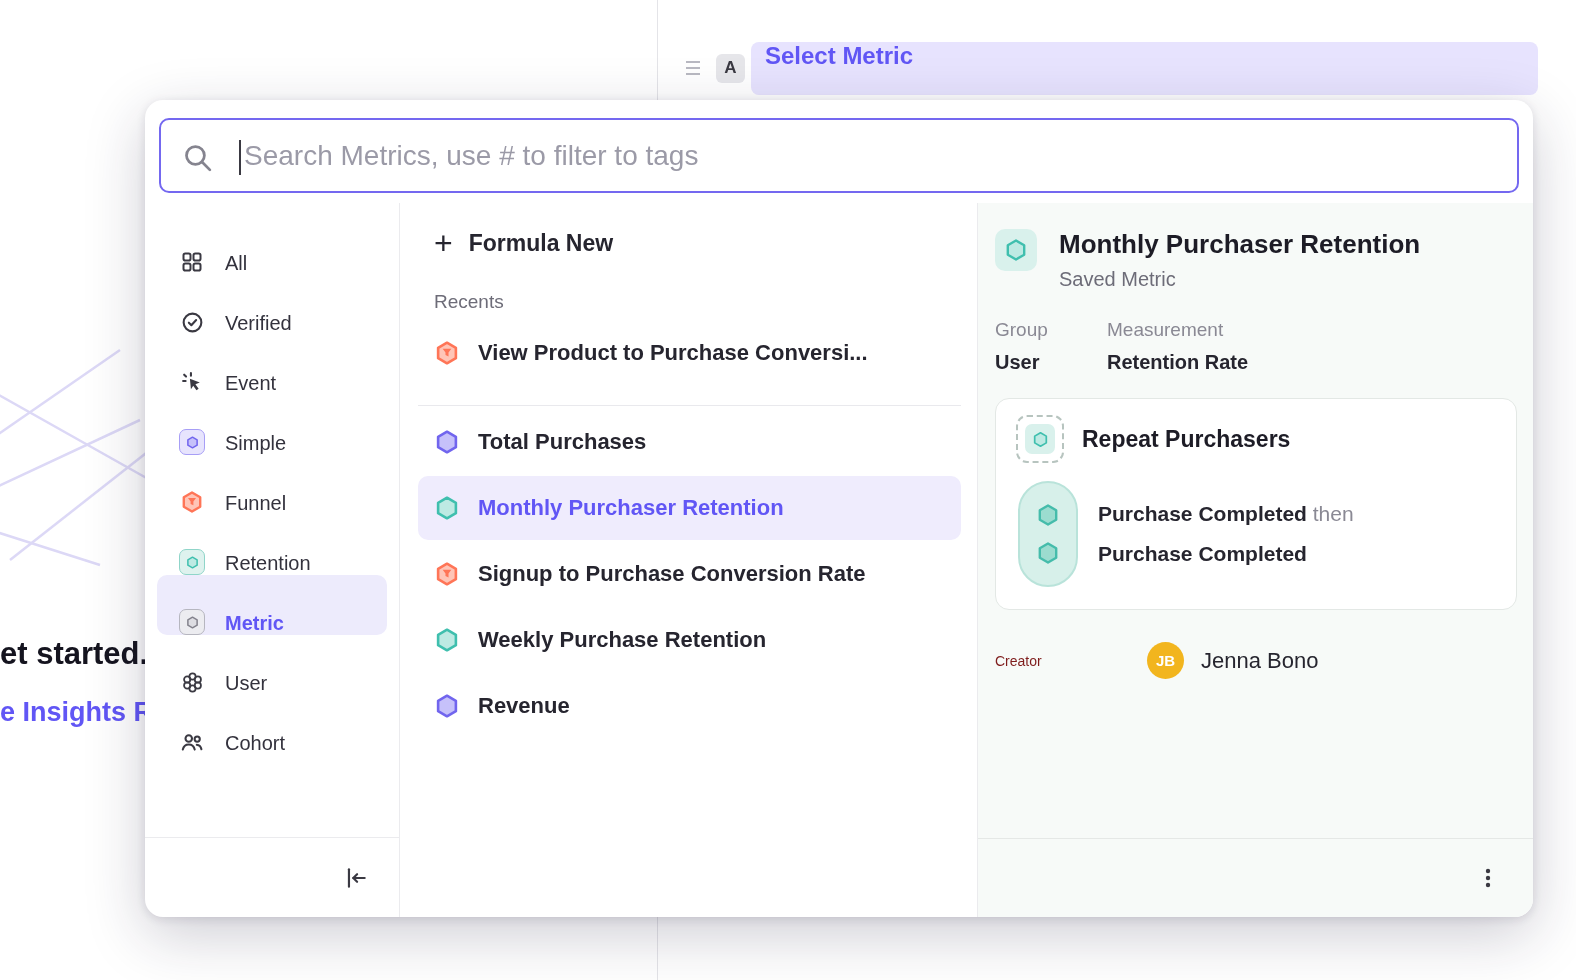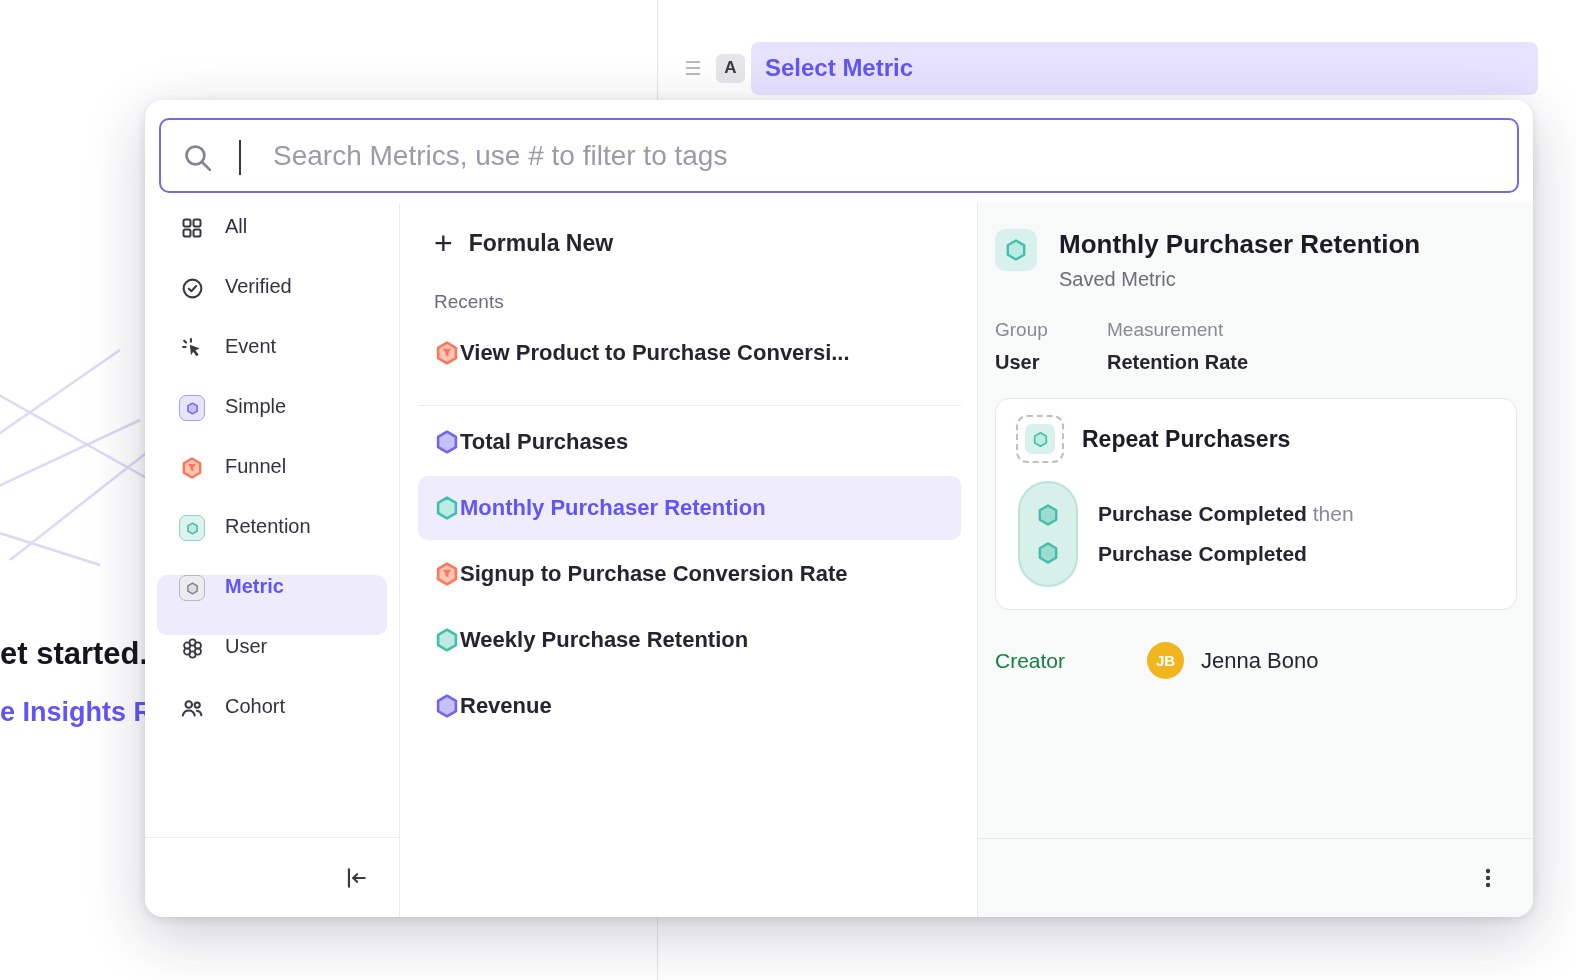--- a/index.html
+++ b/index.html
@@ -19,73 +19,73 @@
 
   .top-row { position:absolute; left:686px; top:38px; height:60px; display:flex; align-items:center; }
   .hamburger { width:22px; display:flex; flex-direction:column; gap:4px; margin-right:8px; cursor:pointer; }
   .hamburger span { display:block; height:2px; width:14px; background:#b9b9c2; }
   .row-badge {
     width:29px; height:29px; background:#e6e6ea; border-radius:6px; color:#3a3942;
     font-size:17px; font-weight:700; display:flex; align-items:center; justify-content:center; margin-right:6px;
   }
   .select-metric-bar {
     width:787px; height:53px; background:#e7e3fe; border-radius:8px;
-    display:flex; align-items:center; padding-left:14px;
+    display:flex; padding-left:14px;
     color:#6156f5; font-size:24px; font-weight:700; cursor:pointer;
   }
 
   
   .modal {
     position:absolute; left:145px; top:100px; width:1388px; height:817px;
     background:#fff; border-radius:18px; overflow:hidden;
     box-shadow:0 18px 60px rgba(30,28,60,.22), 0 2px 10px rgba(30,28,60,.12);
     display:flex; flex-direction:column;
   }
   .search-row { padding:18px 14px 0 14px; }
   .search-box {
     position:relative; height:75px; border:2px solid #7468f0; border-radius:10px;
     display:flex; align-items:center; background:#fff;
   }
   .search-box svg { position:absolute; left:20px; top:21px; }
   .search-caret { position:absolute; left:78px; top:20px; width:2px; height:35px; background:#3a3942; }
   .search-input {
     width:100%; height:100%; border:none; outline:none; background:transparent;
     padding-left:83px; font-family:"Liberation Sans",sans-serif;
-    font-size:28px; color:#26252f;margin-left:29px;
+    font-size:28px; color:#26252f;
   }
   .search-input::placeholder { color:#9b9aa7; }
 
   .modal-body { flex:1; display:flex; min-height:0; margin-top:10px; }
 
   
   .col-sidebar { width:255px; border-right:1px solid #ebebee; display:flex; flex-direction:column; }
   .sidebar-list { flex:1; padding:12px 12px 0 12px; }
   .side-item {
-    height:60px; display:flex; align-items:flex-start; gap:20px; padding-left:22px;
+    height:60px; display:flex; align-items:flex-end; gap:20px; padding-left:22px;
     border-radius:10px; font-size:20px; font-weight:500; color:#33323d; cursor:pointer;
   }
   .side-item .ic { width:26px; height:26px; display:flex; align-items:center; justify-content:center; flex:none; }
   .side-item.selected { background:#edebfc; color:#6156f5; font-weight:600; }
   .fx { font-style:italic; font-size:21px; color:#3a3942; font-weight:600; }
   .sidebar-footer {
     border-top:1px solid #ebebee; height:80px; display:flex; align-items:center;
     justify-content:flex-end; padding-right:28px;
   }
   .collapse-btn { width:30px; height:30px; cursor:pointer; display:flex; align-items:center; justify-content:center; }
 
   
   .col-list { flex:1; border-right:1px solid #ebebee; padding:10px 16px 0 18px; overflow:hidden; }
   .create-new {
     height:60px; display:flex; align-items:center; gap:16px; padding-left:16px;
     font-size:23px; font-weight:600; color:#26252f; cursor:pointer;
   }
   .plus { font-size:32px; font-weight:400; color:#26252f; line-height:1; }
   .section-title { margin:18px 0 8px 16px; color:#6d6c78; font-size:19px; font-weight:400; }
   .metric-row {
-    height:64px; display:flex; align-items:center; padding-left:16px;
+    height:64px; display:flex; align-items:center; gap:18px; padding-left:16px;
     border-radius:10px; font-size:22px; font-weight:600; color:#26252f; cursor:pointer;
     margin-bottom:2px;
   }
   .metric-row.selected { background:#efecfd; color:#6156f5; }
   .list-divider { height:1px; background:#e9e9ed; margin:20px 0 4px 0; }
 
   
   .hex { width:26px; height:26px; flex:none; }
   .hex polygon { stroke-width:2.4; stroke-linejoin:round; }
   .hex-purple polygon { fill:#c6c1fa; stroke:#7165ee; }
@@ -129,21 +129,21 @@
   .def-steps { display:flex; gap:20px; margin-top:18px; padding-left:2px; }
   .capsule {
     width:60px; height:106px; border-radius:30px; background:#d7f0ea; border:2px solid #b9e3da;
     display:flex; flex-direction:column; align-items:center; justify-content:center; gap:14px; flex:none;
   }
   .step-lines { display:flex; flex-direction:column; justify-content:center; gap:16px; }
   .step-line { font-size:21px; font-weight:600; color:#26252f; }
   .step-suffix { color:#8a8994; font-weight:400; }
 
   .creator-row { display:flex; align-items:center; margin-top:32px; }
-  .creator-label { font-size:21px; color:#15803d; width:152px; }
+  .creator-label { font-size:14px; color:#7f1d1d; width:152px; }
   .avatar {
     width:37px; height:37px; border-radius:50%; background:#f2b51e; color:#fff;
     font-size:15px; font-weight:700; display:flex; align-items:center; justify-content:center; flex:none;
   }
   .creator-name { margin-left:17px; font-size:22px; font-weight:500; color:#26252f; }
 
   .preview-footer {
     border-top:1px solid #e5e8e6; height:79px; display:flex; align-items:center;
     justify-content:flex-end; padding-right:32px;
   }

